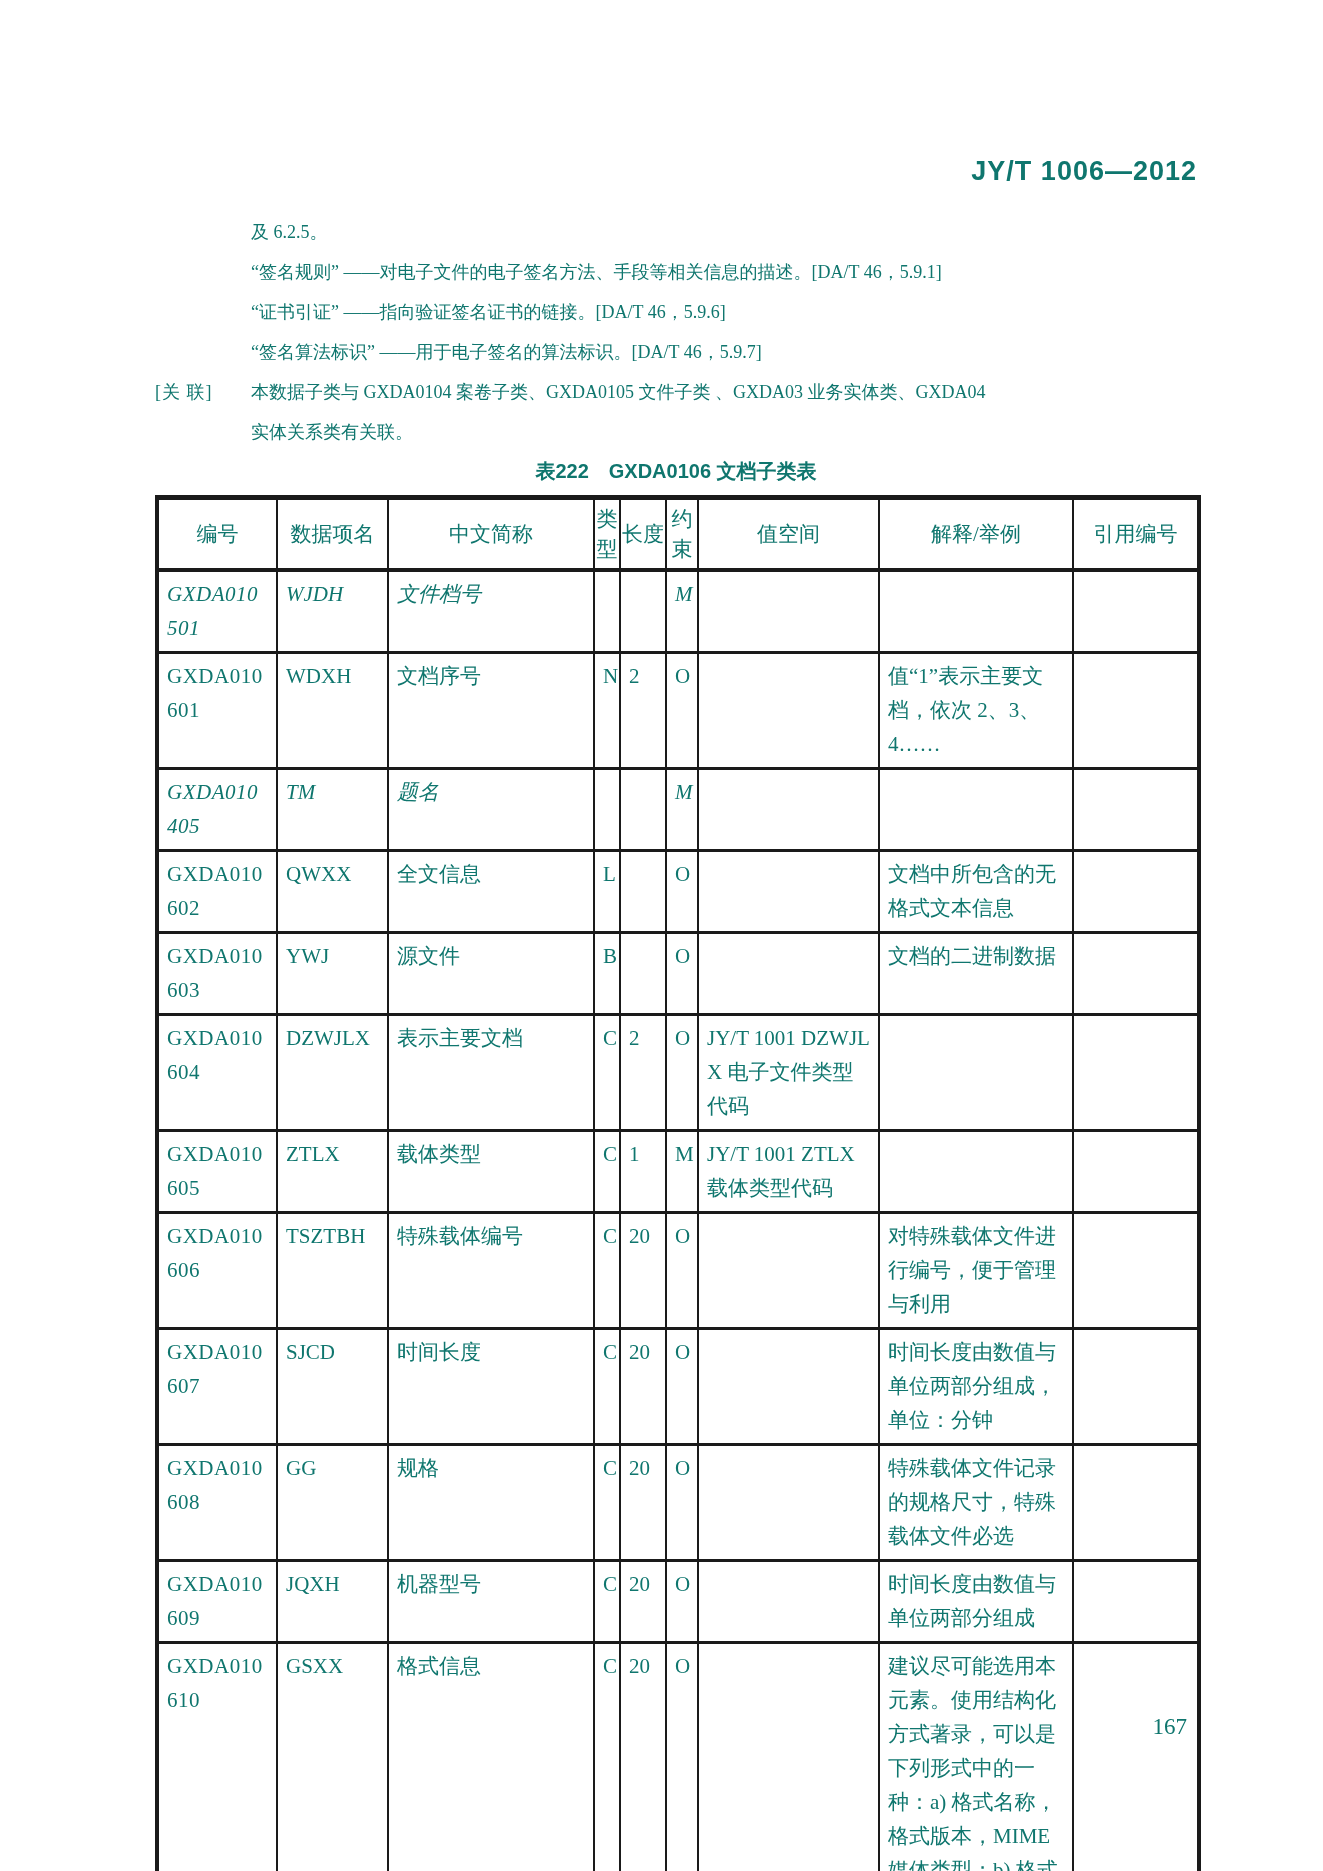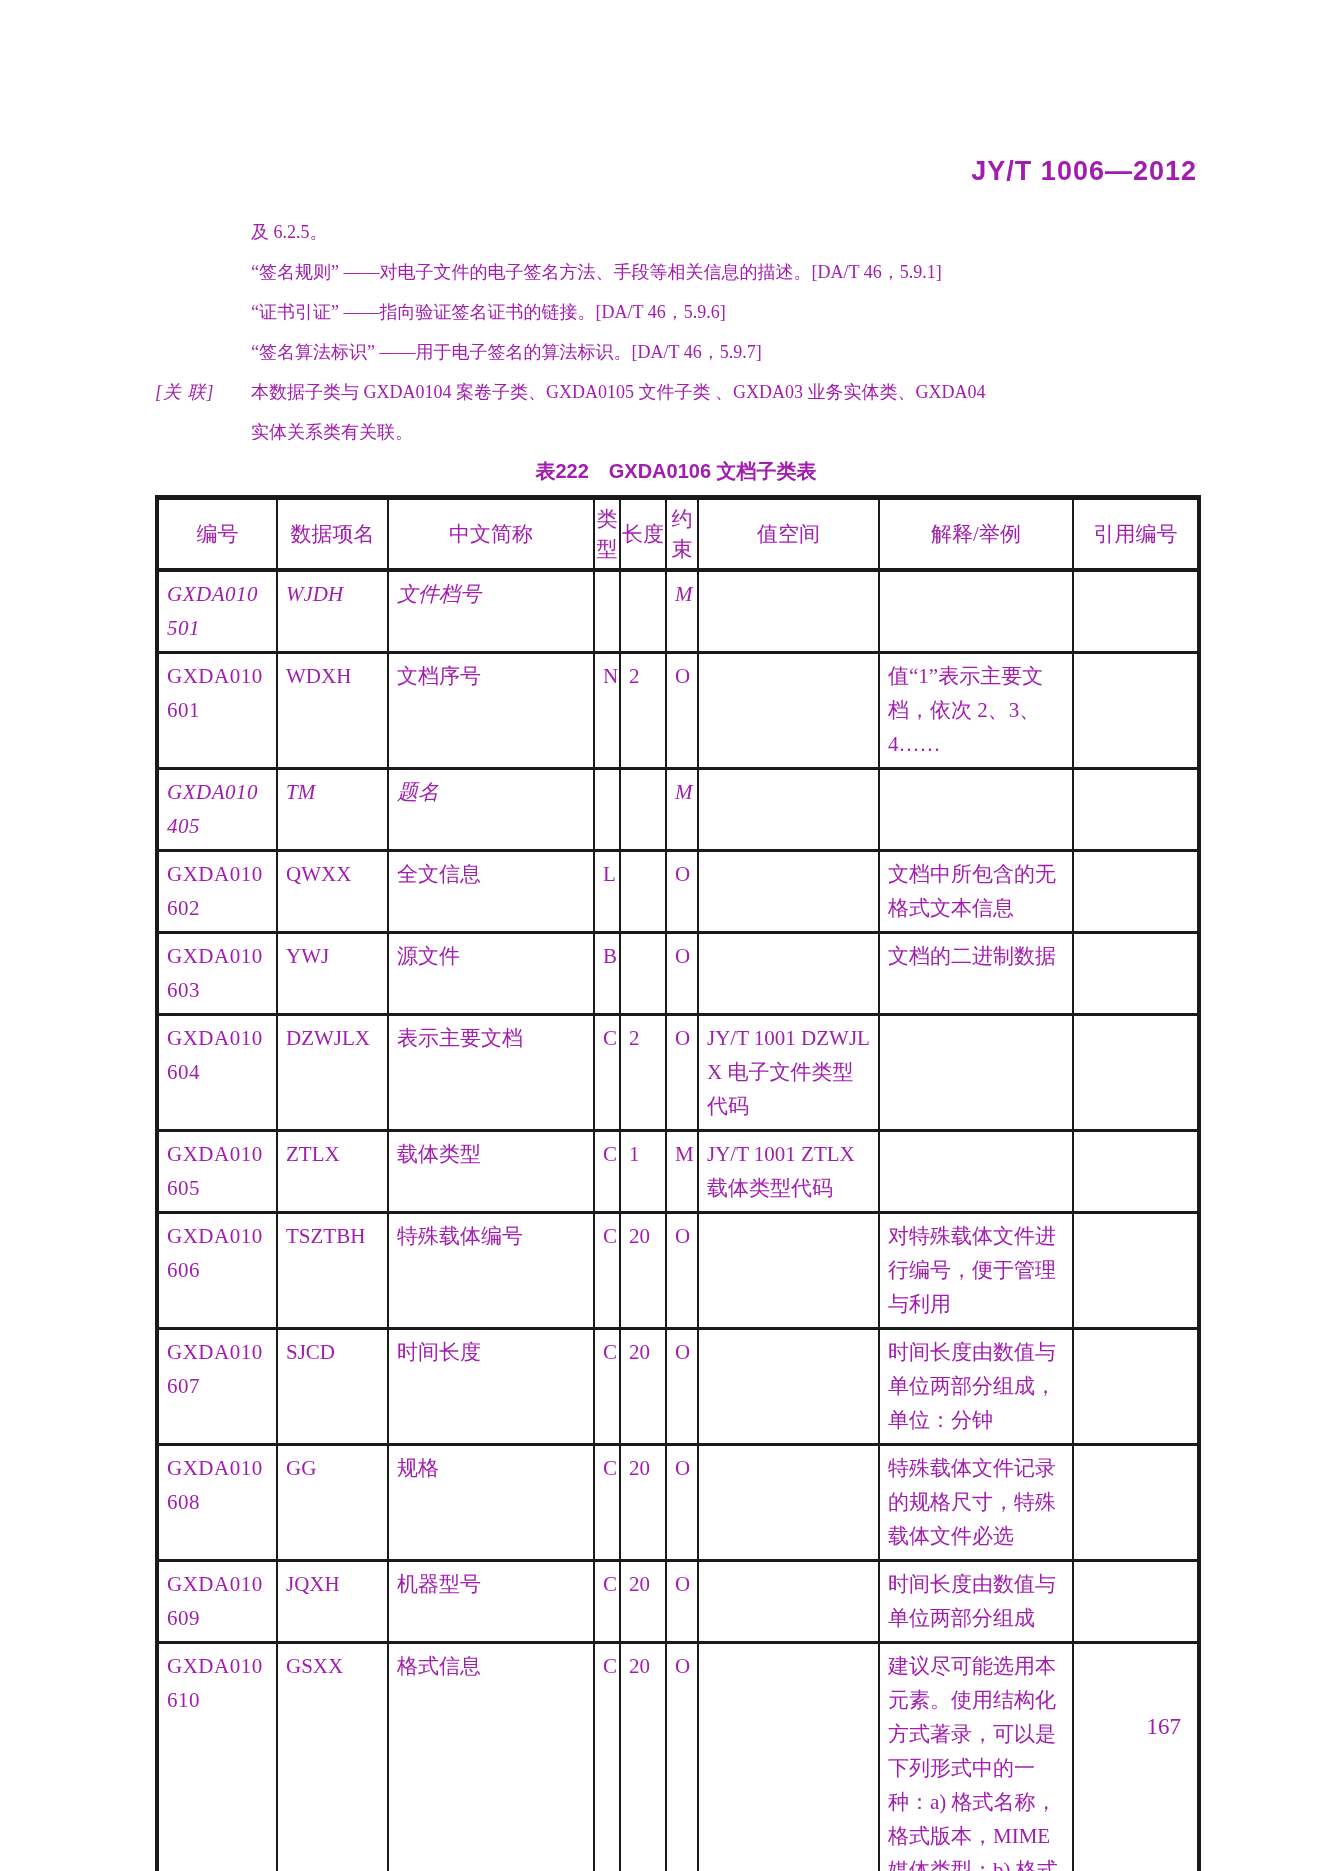--- a/index.html
+++ b/index.html
@@ -2,36 +2,36 @@
 <html><head>
 <meta charset="utf-8">
 <style>
   * { margin:0; padding:0; box-sizing:border-box; }
   html,body { background:#e8e8e8; }
   .page {
     position:relative;
     width:1323px; height:1871px;
     margin:0 auto;
     background:#ffffff;
-    color:#a21caf;
+    color:#0f766e;
     font-family:"Liberation Serif","DejaVu Serif",serif;
     overflow:hidden;
   }
   .doc-code {
     position:absolute; top:156px; right:126px;
     font-family:"Liberation Sans","DejaVu Sans",sans-serif;
     font-weight:700; font-size:27px; letter-spacing:1px;
   }
   .intro {
     position:absolute; top:212px; left:155px; width:1050px;
     font-size:18px; line-height:40px;
   }
   .intro .indent { padding-left:96px; }
   .assoc { display:flex; }
-  .assoc-label { width:96px; flex:0 0 96px; letter-spacing:1px;font-style:italic; }
+  .assoc-label { width:96px; flex:0 0 96px; letter-spacing:1px; }
   .assoc-body { flex:1; }
   .table-title {
     position:absolute; top:458px; left:155px; width:1042px;
     text-align:center;
     font-family:"Liberation Sans","DejaVu Sans",sans-serif;
     font-weight:700; font-size:20px;
   }
   .table-wrap { position:absolute; top:495px; left:155px; }
   table.meta {
     border-collapse:collapse; table-layout:fixed;
@@ -60,21 +60,21 @@
     word-break:break-all;
   }
   th.h-len { white-space:nowrap; }
   td.c-code { letter-spacing:0.5px; padding-left:9px; }
   td.c-type { text-align:center; padding-left:1px; padding-right:1px; }
   td.c-len  { padding-left:9px; padding-right:2px; }
   td.c-constraint { text-align:center; padding-left:1px; padding-right:1px; }
   tr.r1 td, tr.r3 td { height:48px;font-style:italic; }
   tr.r5 td { height:48px; }
   .page-number {
-    position:absolute; top:1714px; right:142px;
+    position:absolute; top:1714px; right:136px;
     font-size:23px;
   }
 </style>
 </head>
 <body>
 
 <div class="page">
 
   <div class="doc-code">JY/T 1006—2012</div>
 

